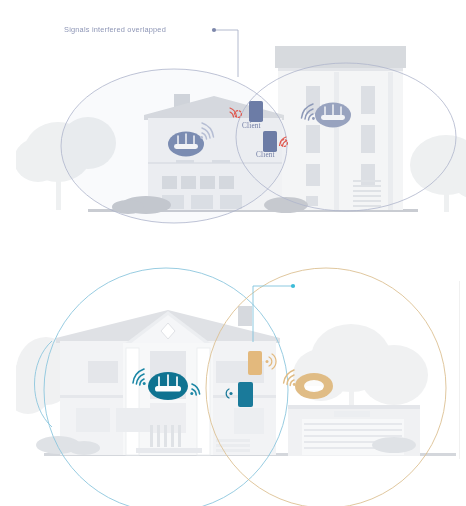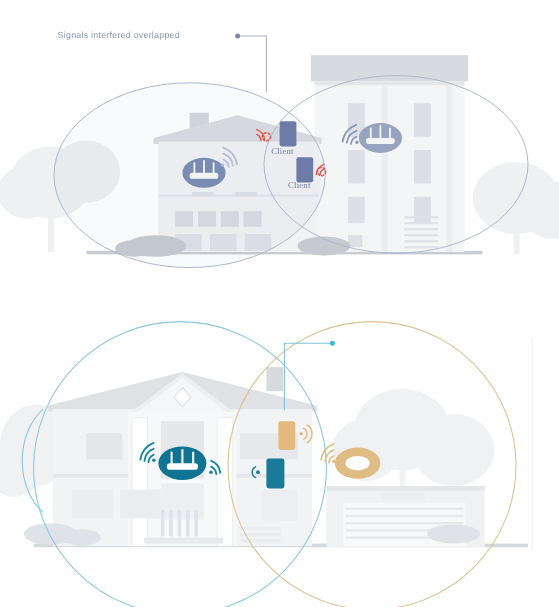--- a/index.html
+++ b/index.html
@@ -14,21 +14,21 @@
     overflow: hidden;
   }
   #root {
     position: relative;
     width: 466px;
     height: 506px;
     background: #ffffff;
   }
   .panel {
     position: absolute;
-    left: 0;
+    left: 16px;
     width: 378px;
     background: #ffffff;
   }
   #panel-top { top: 0; height: 253px; }
   #panel-bottom { top: 253px; height: 253px; }
 
   .scene {
     position: absolute;
     left: 0;
     top: 0;

